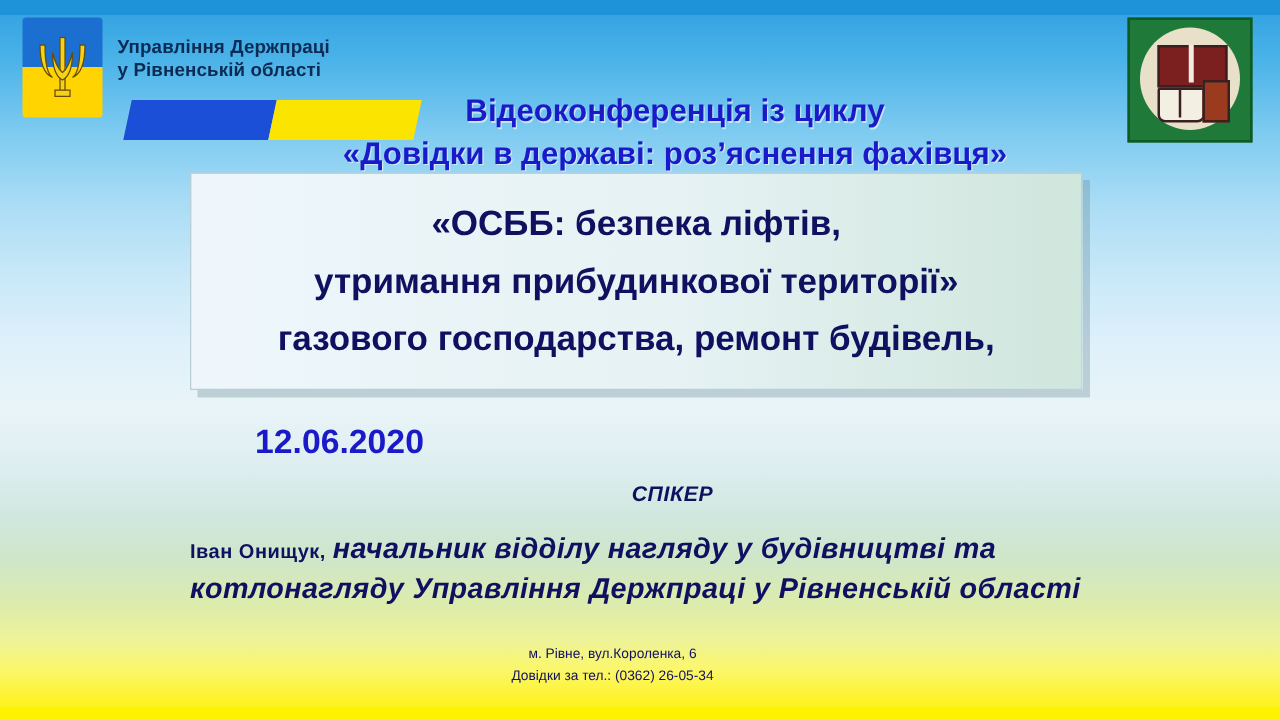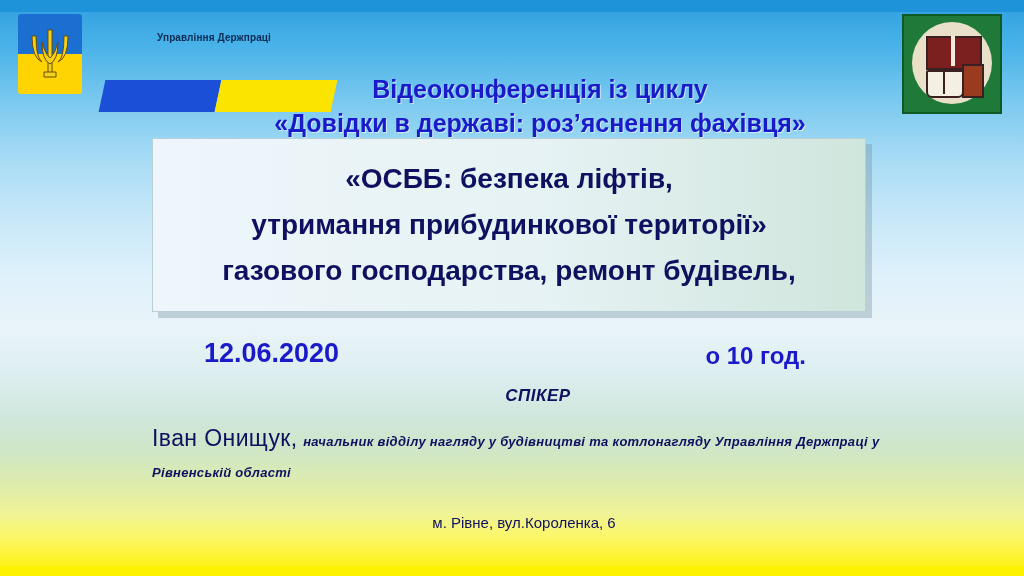--- a/index.html
+++ b/index.html
@@ -62,24 +62,23 @@
     position: absolute;
     left: 50%; top: 50%;
     transform: translate(-50%, -50%);
   }
   .org-text {
     position: absolute;
     left: 76px; top: 14px;
     width: 240px;
     color: #0b2b55;
     font-weight: bold;
-    font-size: 10px;
+    font-size: 15px;
     line-height: 19px;
     letter-spacing: 0.1px;
-    text-align: center;
   }
   .flag-stripe {
     position: absolute;
     left: 84px; top: 66px;
     width: 232px; height: 32px;
     transform: skewX(-12deg);
   }
   .flag-stripe .blue {
     position: absolute; left: 0; top: 0;
     width: 116px; height: 32px; background: #1b4fd8;
@@ -216,41 +215,40 @@
     width: 740px;
     color: #101060;
     font-size: 20px;
     line-height: 29px;
     font-style: italic;
     font-weight: bold;
     text-align: left;
   }
   .speaker-name {
     font-style: normal;
-    font-weight: normal;
-    font-size: 23px;
+    font-weight: bold;
+    font-size: 16px;
     letter-spacing: 0.4px;
   }
   .speaker-role {
     font-style: italic;
     font-weight: bold;
-    font-size: 13px;
+    font-size: 23px;
     letter-spacing: 0.3px;
   }
 
   
   .footer {
     position: absolute;
     left: 0; top: 514px;
     width: 980px;
     text-align: center;
     color: #101060;
-    font-size: 15px;
+    font-size: 11px;
     line-height: 18px;
-    padding-left: 34px;
   }
 </style>
 </head>
 <body>
 
 <div id="slide">
 
   <div class="top-band"></div>
   <div class="bottom-band"></div>
 
@@ -261,20 +259,21 @@
           <rect x="18" y="4" width="4" height="46"></rect>
           <path d="M6 10 q0 22 6 26 q-10 -4 -10 -26 z"></path>
           <path d="M34 10 q0 22 -6 26 q10 -4 10 -26 z"></path>
           <path d="M12 16 q0 18 8 22 q8 -4 8 -22 q-3 12 -8 16 q-5 -4 -8 -16 z"></path>
           <path d="M14 46 h12 v5 h-12 z"></path>
         </g>
       </svg>
     </div>
     <div class="org-text">
       <div>Управління Держпраці</div>
+      <div>у Рівненській області</div>
     </div>
     <div class="flag-stripe">
       <div class="blue"></div>
       <div class="yellow"></div>
     </div>
   </div>
 
   <div class="logo-right">
     <div class="circle"></div>
     <div class="book-top"></div>
@@ -288,26 +287,26 @@
   </div>
 
   <div class="title-panel">
     <div>«ОСББ: безпека ліфтів,</div>
     <div>утримання прибудинкової території»</div>
     <div>газового господарства, ремонт будівель,</div>
   </div>
 
   <div class="date-row">
     <div class="date-text">12.06.2020</div>
-    <div class="time-text">о 10 год.</div>
   </div>
 
   <div class="speaker-label">СПІКЕР</div>
   <div class="speaker-block">
     <span class="speaker-name">Іван  Онищук,</span>
     <span class="speaker-role">начальник відділу нагляду у будівництві та котлонагляду Управління Держпраці у Рівненській області</span>
   </div>
 
   <div class="footer">
     <div>м. Рівне, вул.Короленка, 6</div>
+    <div>Довідки за тел.: (0362) 26-05-34</div>
   </div>
 
 </div>
 
 </body></html>

